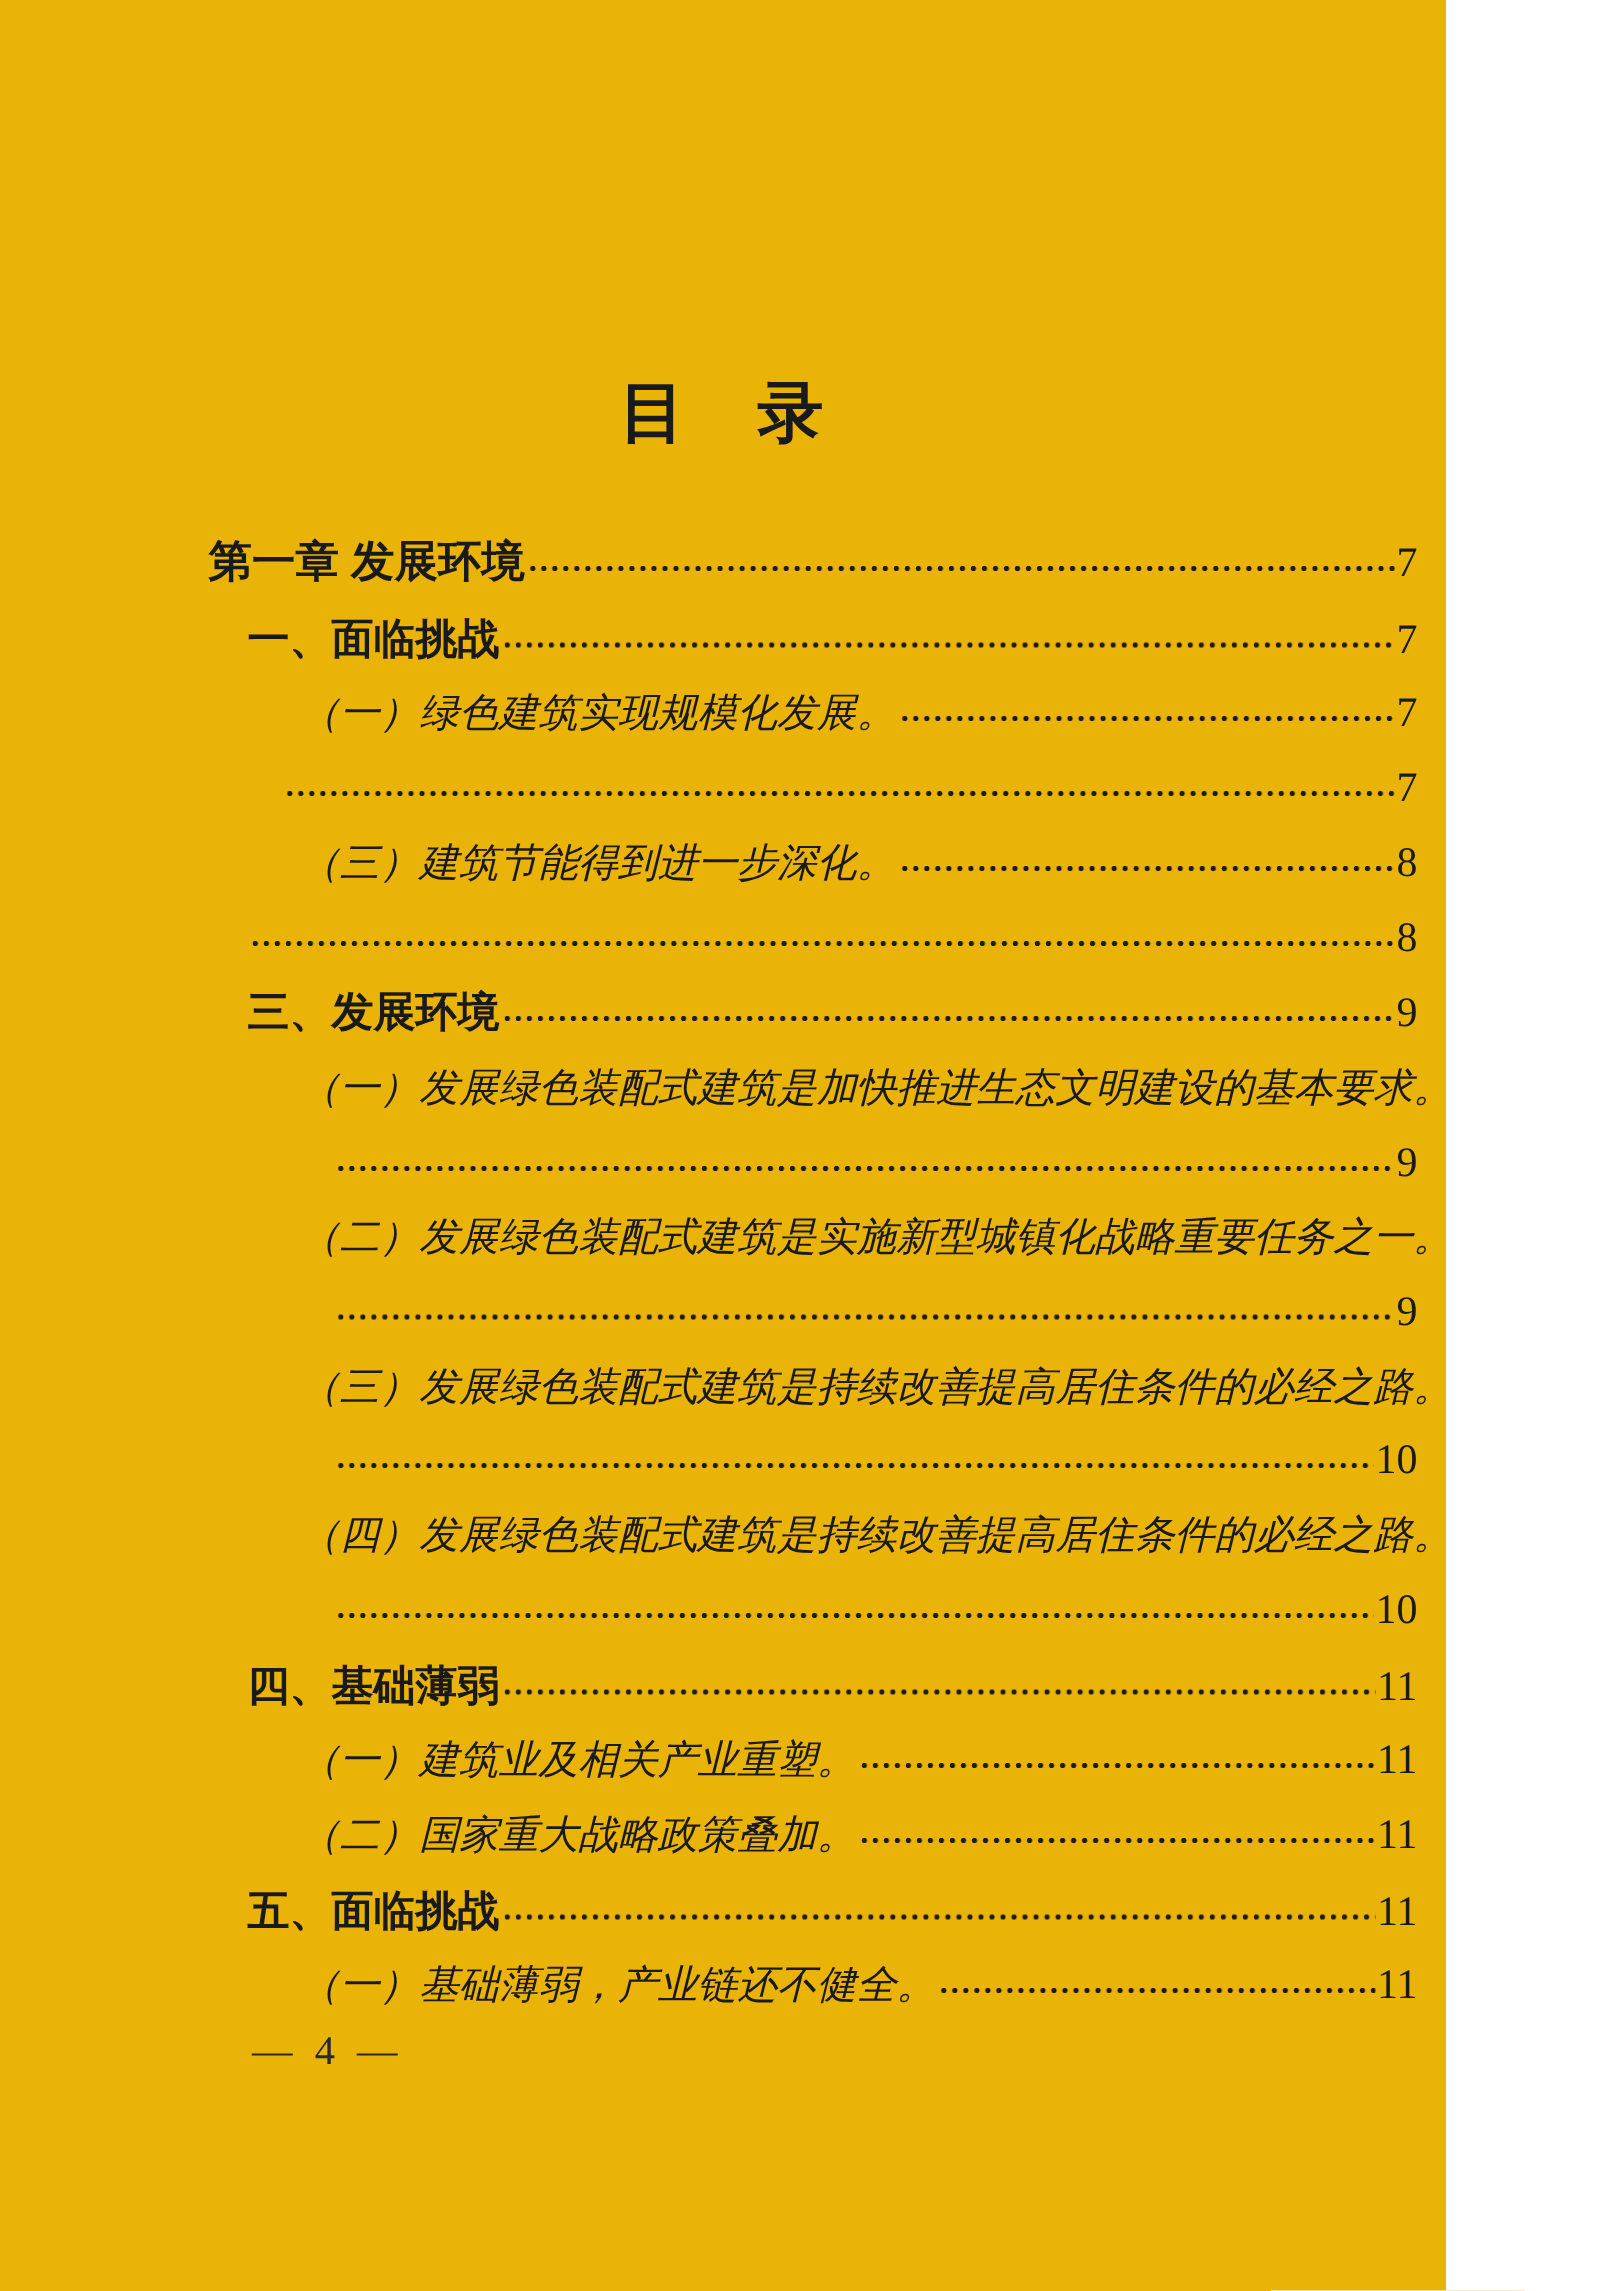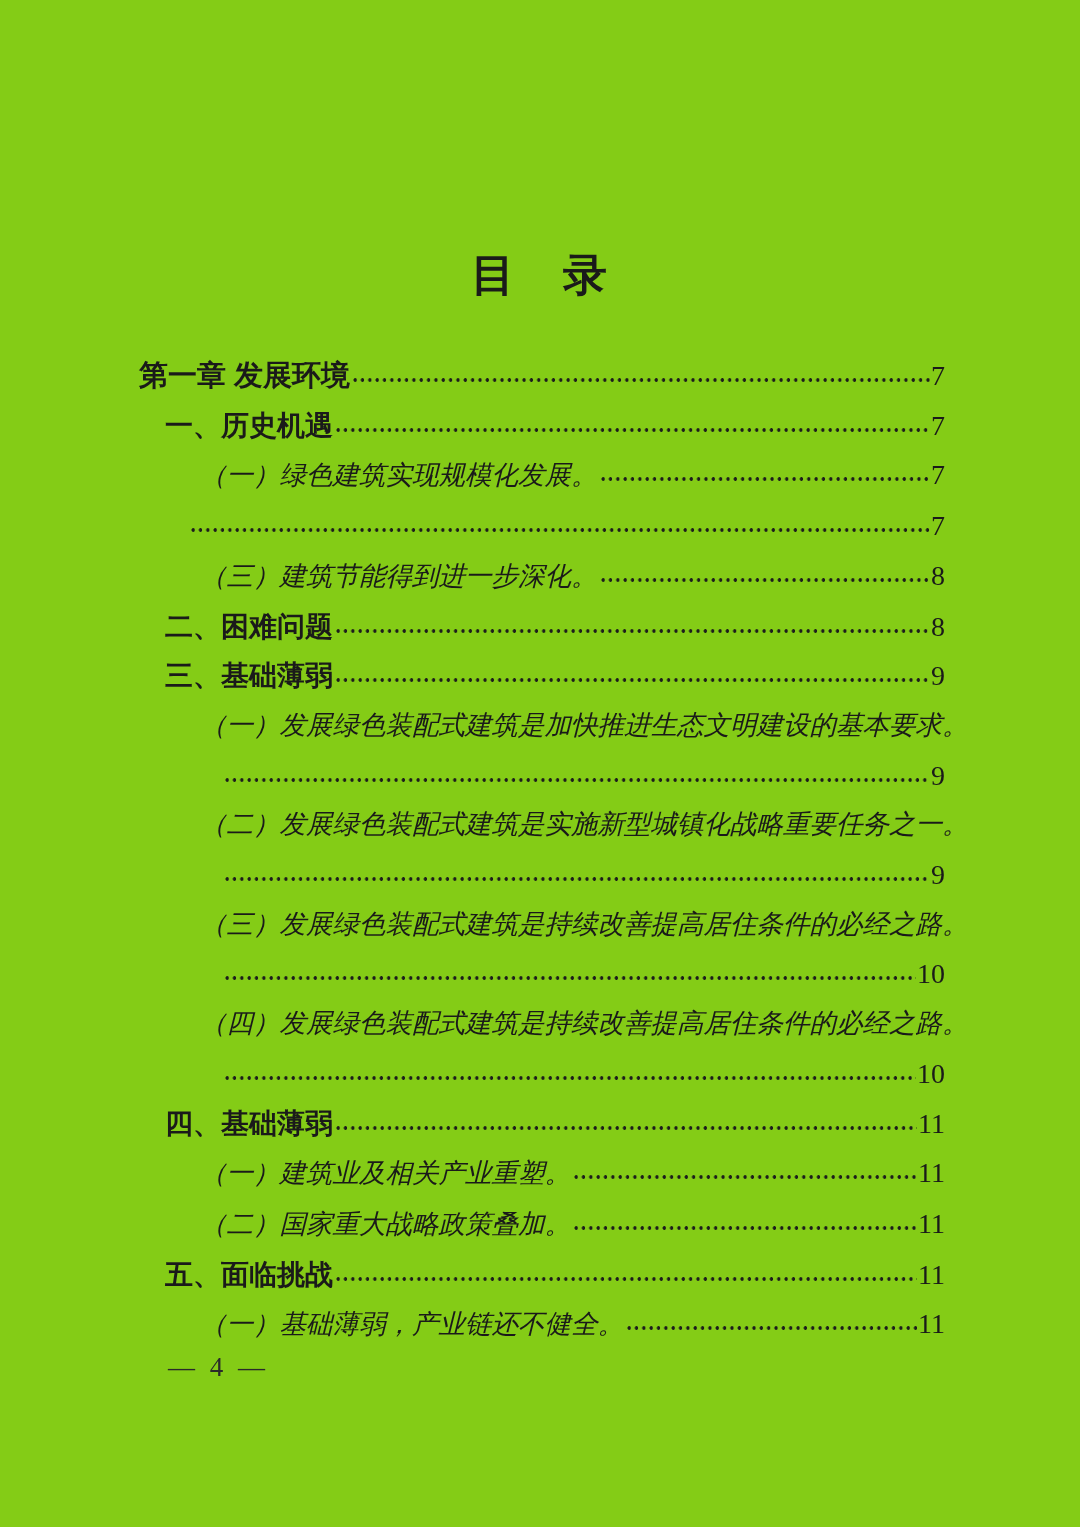--- a/index.html
+++ b/index.html
@@ -1,20 +1,20 @@
 <!DOCTYPE html>
 <html><head>
 <meta charset="utf-8">
 <style>
   html,body { margin:0; padding:0; background:#ffffff; }
   .page {
     position: relative;
-    width: 1080px;
+    width: 964px;
     height: 1527px;
-    background: #84cc16;
+    background: #eab308;
     font-family: "Liberation Sans", "DejaVu Sans", sans-serif;
     color: #1a1a1a;
     overflow: hidden;
   }
   .doc-title {
     position: absolute;
     top: 246px;
     left: 0;
     width: 100%;
     text-align: center;
@@ -76,21 +76,21 @@
 
   <div class="toc">
 
     <div class="row lv1">
       <span class="label">第一章  发展环境</span>
       <span class="dots"></span>
       <span class="pagenum">7</span>
     </div>
 
     <div class="row lv2">
-      <span class="label">一、历史机遇</span>
+      <span class="label">一、面临挑战</span>
       <span class="dots"></span>
       <span class="pagenum">7</span>
     </div>
 
     <div class="row lv3">
       <span class="label">（一）绿色建筑实现规模化发展。</span>
       <span class="dots"></span>
       <span class="pagenum">7</span>
     </div>
 
@@ -99,27 +99,26 @@
       <span class="pagenum">7</span>
     </div>
 
     <div class="row lv3">
       <span class="label">（三）建筑节能得到进一步深化。</span>
       <span class="dots"></span>
       <span class="pagenum">8</span>
     </div>
 
     <div class="row lv2">
-      <span class="label">二、困难问题</span>
       <span class="dots"></span>
       <span class="pagenum">8</span>
     </div>
 
     <div class="row lv2">
-      <span class="label">三、基础薄弱</span>
+      <span class="label">三、发展环境</span>
       <span class="dots"></span>
       <span class="pagenum">9</span>
     </div>
 
     <div class="row lv3">
       <span class="label">（一）发展绿色装配式建筑是加快推进生态文明建设的基本要求。</span>
     </div>
 
     <div class="row dotsline">
       <span class="dots"></span>

